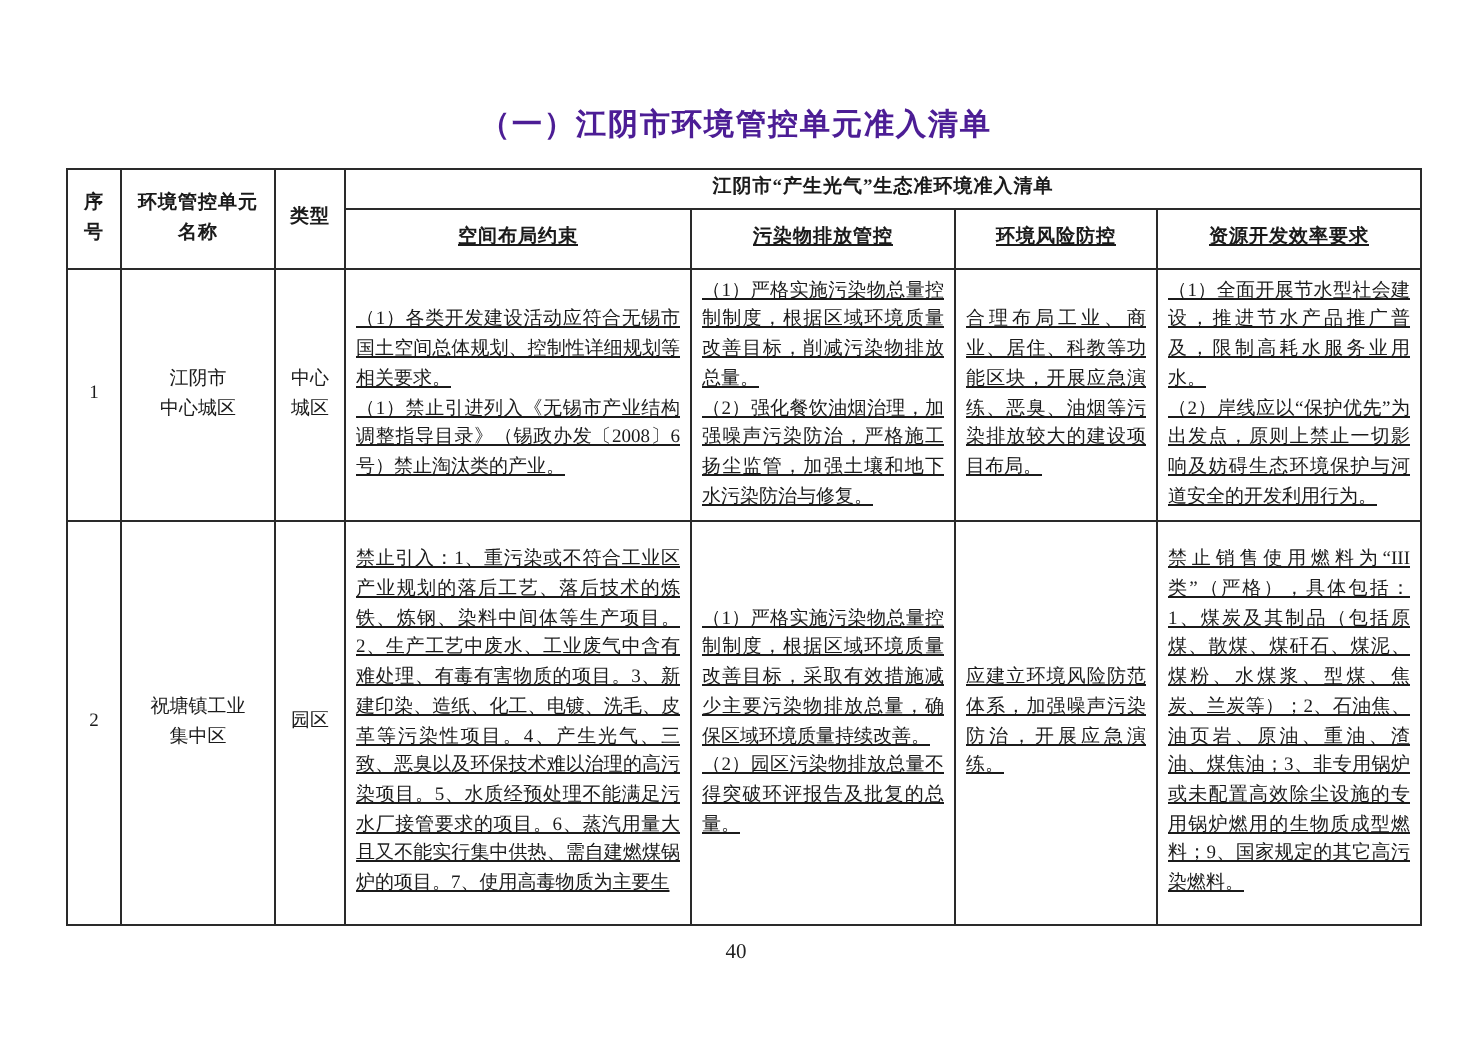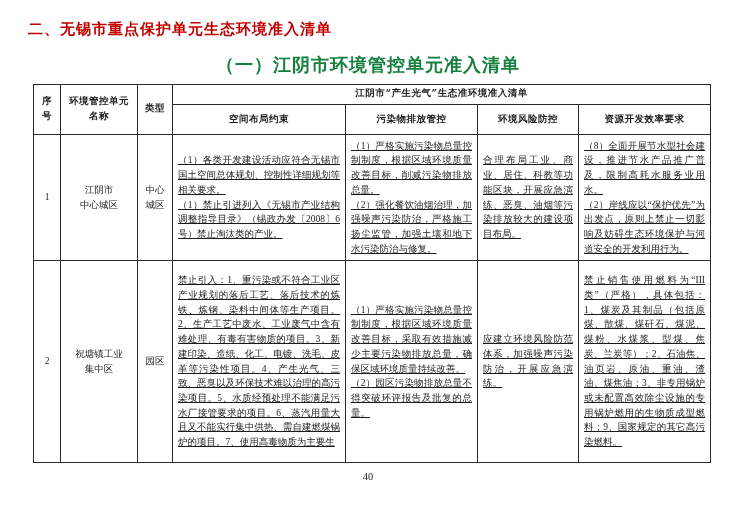--- a/index.html
+++ b/index.html
@@ -9,57 +9,56 @@
 
   .main-title {
     position:absolute; left:28px; top:20px;
     font-family:"Liberation Sans","DejaVu Sans",sans-serif;
     font-size:15px; font-weight:bold; letter-spacing:1px;
     color:#c00000;
   }
   .subtitle {
     position:absolute; left:0; top:53px; width:736px; text-align:center;
     font-family:"Liberation Sans","DejaVu Sans",sans-serif;
-    font-size:18px; font-weight:bold; letter-spacing:1px; color:#15803d;
+    font-size:15px; font-weight:bold; letter-spacing:1px; color:#4c1d95;
   }
 
   table.grid {
     position:absolute; left:33px; top:84px; width:677px;
     border-collapse:collapse; table-layout:fixed;
     border:1.5px solid #1d1d1d;
   }
   table.grid td {
     border:1px solid #2a2a2a;
     padding:2px 5px;
     font-size:9.5px; line-height:1.55;
     vertical-align:middle;
     word-break:break-all;
   }
   td.hdr {
     font-weight:bold; text-align:center; font-size:9.5px; letter-spacing:0.5px;
   }
   td.cn { text-align:center; }
   td.body-cell { text-align:justify;text-decoration:underline; }
   .para { text-align:justify; }
-  tr.hrow1 { height:20px;font-family:Liberation Mono, monospace; }
-  tr.hrow2 { height:30px; }
+  tr.hrow1 { height:20px; }
+  tr.hrow2 { height:30px;text-decoration:underline; }
   tr.row1  { height:126px; }
   tr.row2  { height:202px; }
 
   .page-number {
     position:absolute; left:0; top:471px; width:736px; text-align:center;
     font-size:10.5px; color:#222;
   }
 </style>
 </head>
 <body>
 
 <div class="page">
 
-  <div class="main-title" style="color: rgb(192, 0, 0);">二、无锡市重点保护单元生态环境准入清单</div>
 
   <div class="subtitle">（一）江阴市环境管控单元准入清单</div>
 
   <table class="grid">
     <colgroup>
       <col style="width:27px">
         <col style="width:77px">
         <col style="width:35px">
       <col style="width:173px">
         <col style="width:132px">
@@ -95,21 +94,21 @@
           <div class="para">（1）禁止引进列入《无锡市产业结构调整指导目录》（锡政办发〔2008〕6号）禁止淘汰类的产业。</div>
         </td>
         <td class="body-cell">
           <div class="para">（1）严格实施污染物总量控制制度，根据区域环境质量改善目标，削减污染物排放总量。</div>
           <div class="para">（2）强化餐饮油烟治理，加强噪声污染防治，严格施工扬尘监管，加强土壤和地下水污染防治与修复。</div>
         </td>
         <td class="body-cell">
           <div class="para">合理布局工业、商业、居住、科教等功能区块，开展应急演练、恶臭、油烟等污染排放较大的建设项目布局。</div>
         </td>
         <td class="body-cell">
-          <div class="para">（8）全面开展节水型社会建设，推进节水产品推广普及，限制高耗水服务业用水。</div>
+          <div class="para">（1）全面开展节水型社会建设，推进节水产品推广普及，限制高耗水服务业用水。</div>
           <div class="para">（2）岸线应以“保护优先”为出发点，原则上禁止一切影响及妨碍生态环境保护与河道安全的开发利用行为。</div>
         </td>
       </tr>
 
       <tr class="row2">
         <td class="cn">2</td>
         <td class="cn">
           <div>祝塘镇工业</div>
           <div>集中区</div>
         </td>

